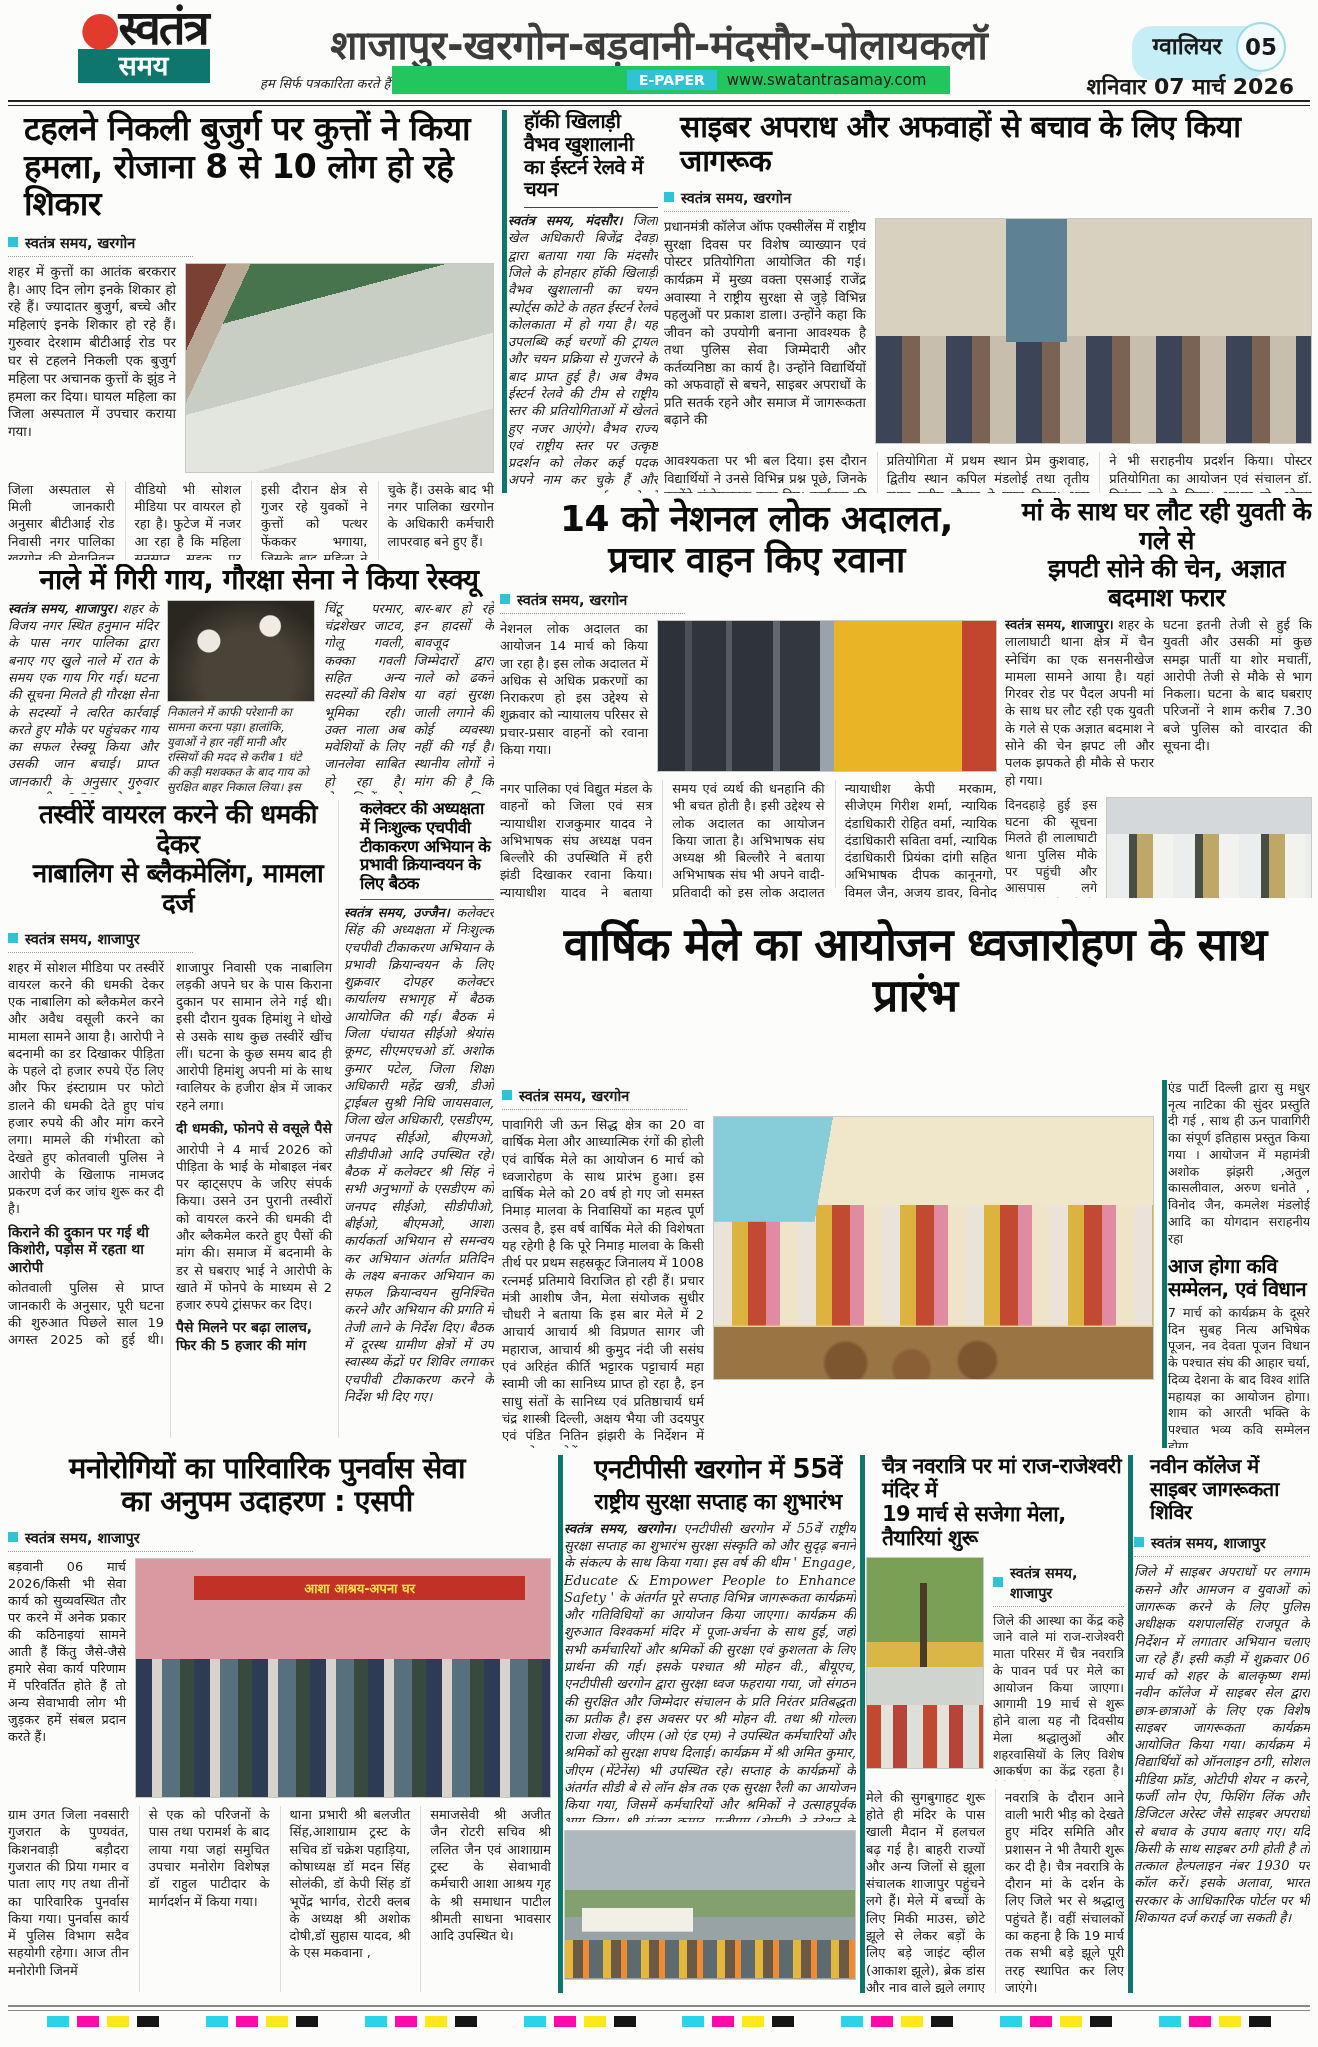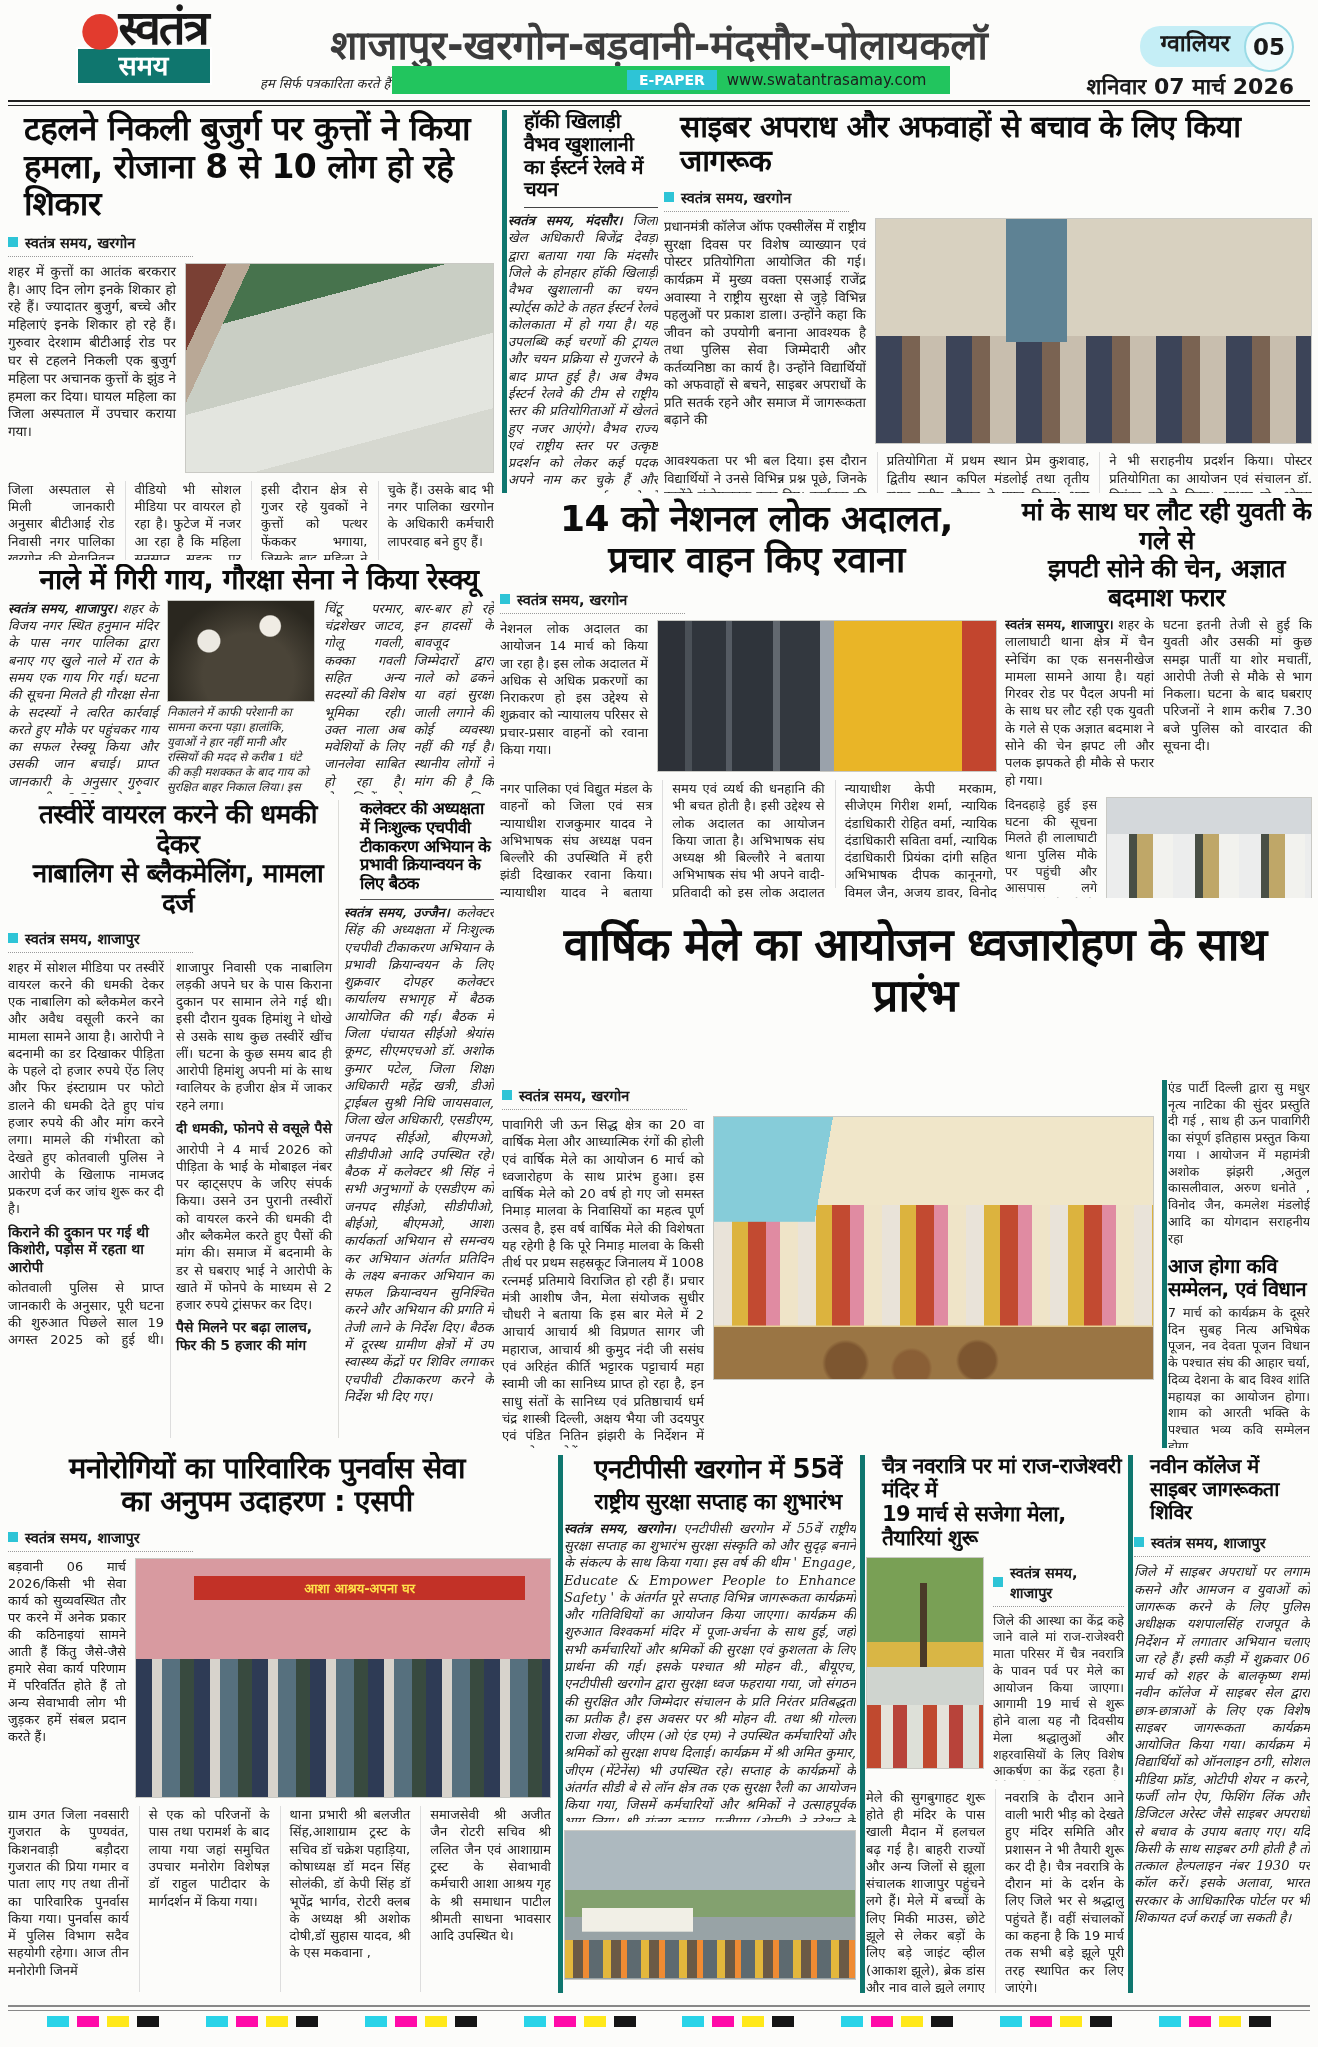--- a/index.html
+++ b/index.html
@@ -29,22 +29,22 @@
   #logo .l1 .dot{color:#e23b2e;}
   #logo .l2{display:block;width:132px;margin:-4px auto 0;background:#0f766e;color:#fff;
             font-weight:800;font-size:27px;line-height:1.25;border:2px solid #fff;}
   #regiontitle{position:absolute;left:50%;top:16px;transform:translateX(-50%);
                font-size:40px;font-weight:800;color:#3c3c3c;white-space:nowrap;}
   #tagline{position:absolute;left:260px;top:74px;font-size:13px;font-style:italic;color:#222;}
   #ebar{position:absolute;left:392px;top:66px;width:558px;height:28px;background:#22c55e;
         display:flex;align-items:center;gap:10px;padding-left:235px;box-sizing:border-box;}
   #ebtn{background:#2ec4d6;color:#fff;font-weight:800;font-size:14px;padding:2px 12px;}
   #site{font-size:15px;color:#1d1d1d;text-decoration:none;}
-  #citypill{position:absolute;right:44px;top:26px;background:#c5eef6;border-radius:20px;
-            height:38px;display:flex;padding:0 44px 3px 20px;}
+  #citypill{position:absolute;right:52px;top:26px;background:#c5eef6;border-radius:20px;
+            height:38px;display:flex;align-items:center;padding:0 44px 16px 20px;}
   #cityname{font-size:23px;font-weight:800;}
   #pagenum{position:absolute;right:-20px;top:-4px;width:46px;height:46px;border-radius:50%;
            background:#f2fbfc;border:2px solid #9adbe6;display:flex;align-items:center;justify-content:center;
            font-size:23px;font-weight:800;}
   #dateline{position:absolute;right:24px;top:70px;font-size:22px;font-weight:800;white-space:nowrap;}
   
   #kicker{background:#f9e7c8;font-size:26px;font-weight:800;text-align:center;line-height:50px;height:50px;}
   #bighead{font-size:45px;font-weight:900;text-align:center;padding-top:16px;letter-spacing:-1px;}
   
   #bars{position:absolute;left:0;top:2016px;width:1318px;display:flex;justify-content:space-evenly;}

